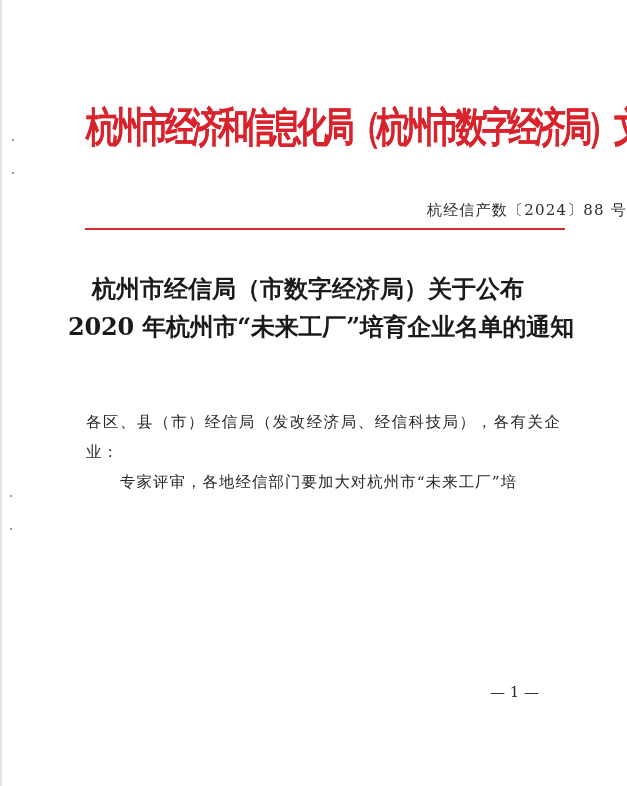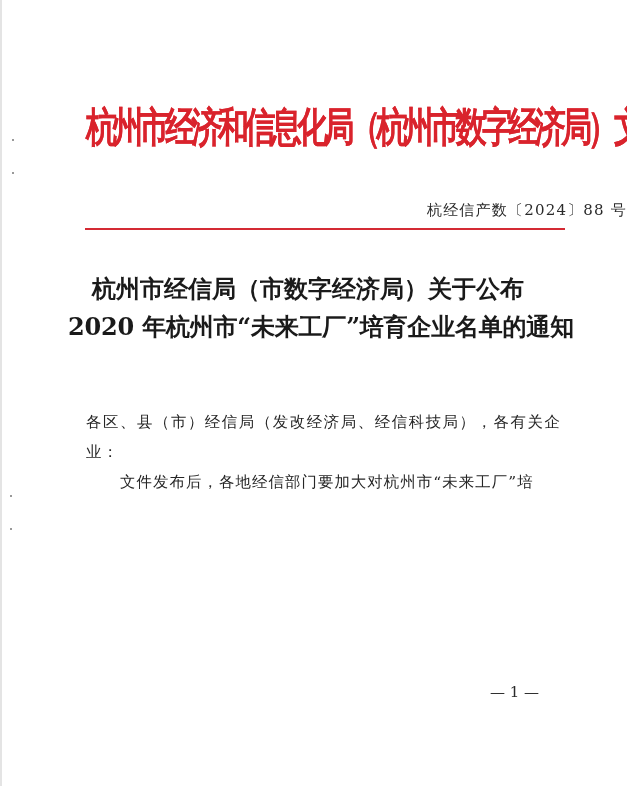--- a/index.html
+++ b/index.html
@@ -116,16 +116,16 @@
 
 <div class="doc-number">杭经信产数〔2024〕88 号</div>
 
 <div class="red-rule"></div>
 
 <div class="main-title line1">杭州市经信局（市数字经济局）关于公布</div>
 <div class="main-title line2">2020 年杭州市“未来工厂”培育企业名单的通知</div>
 
 <div class="body-text">
   <p>各区、县（市）经信局（发改经济局、经信科技局），各有关企业：</p>
-  <p class="indent">文件发布后，各地经信部门要加大对杭州市“未来工厂”培</p>
+  <p class="indent">专家评审，各地经信部门要加大对杭州市“未来工厂”培</p>
 </div>
 
 <div class="page-number">— 1 —</div>
 
 </body></html>

